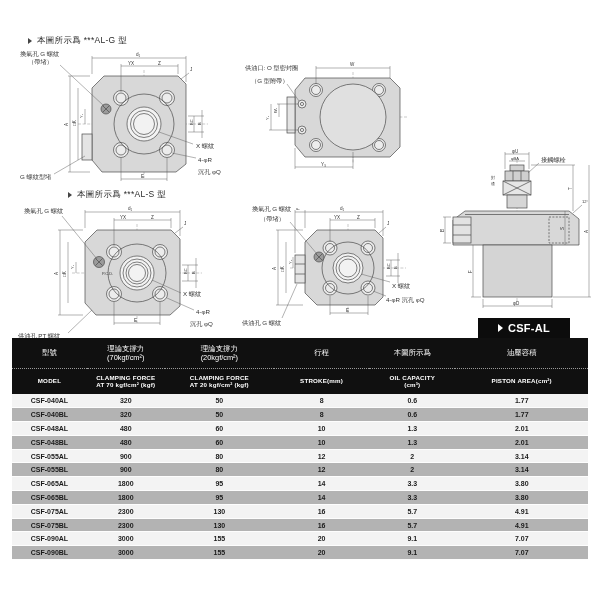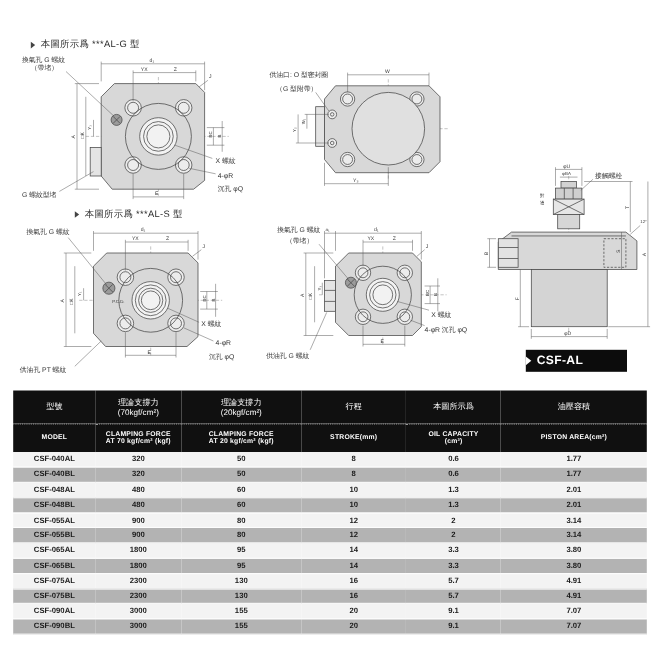--- a/index.html
+++ b/index.html
@@ -9,24 +9,24 @@
   .section-title { position:absolute; display:flex; align-items:center; gap:5px; font-size:8.5px; color:#2a2a2a; letter-spacing:0.3px; }
   .tri-dark { width:0; height:0; border-left:4px solid #444; border-top:3px solid transparent; border-bottom:3px solid transparent; }
 
   svg.draw { position:absolute; overflow:visible; }
   svg.draw text { font-family:"Liberation Sans","DejaVu Sans",sans-serif; fill:#333; }
   .lbl { font-size:6.2px; }
   .dim { font-size:4.6px; fill:#444; }
   .dim-s { font-size:4px; fill:#444; }
 
   .badge { position:absolute; left:478px; top:318px; width:92px; height:20px; background:#0c0c0c; color:#fff;
-           display:flex; align-items:center; gap:5px; font-size:11px; font-weight:bold; letter-spacing:0.3px; }
+           display:flex; align-items:center; justify-content:center; gap:5px; font-size:11px; font-weight:bold; letter-spacing:0.3px; }
   .tri-white { width:0; height:0; border-left:5px solid #fff; border-top:4px solid transparent; border-bottom:4px solid transparent; }
 
-  table.spec { position:absolute; left:12px; top:355px; width:576px; border-collapse:collapse; table-layout:fixed; }
+  table.spec { position:absolute; left:12px; top:338px; width:576px; border-collapse:collapse; table-layout:fixed; }
   table.spec th { background:#101010; color:#fff; font-weight:normal; text-align:center; vertical-align:middle; padding:3px 2px; line-height:1.25; }
   table.spec thead tr.cn th { font-size:7.4px; height:30px; border-bottom:1px dotted #9a9a9a; }
   table.spec thead tr.en th { font-size:6.2px; font-weight:bold; height:26px; letter-spacing:0.2px; }
   table.spec td { font-size:7px; font-weight:bold; color:#1a1a1a; text-align:center; height:13.8px; padding:1px 2px; border-bottom:1px solid #fdfdfd; }
   table.spec tr.odd td  { background:#f3f3f3; }
   table.spec tr.even td { background:#b3b3b3; }
 </style>
 </head>
 <body>
 

